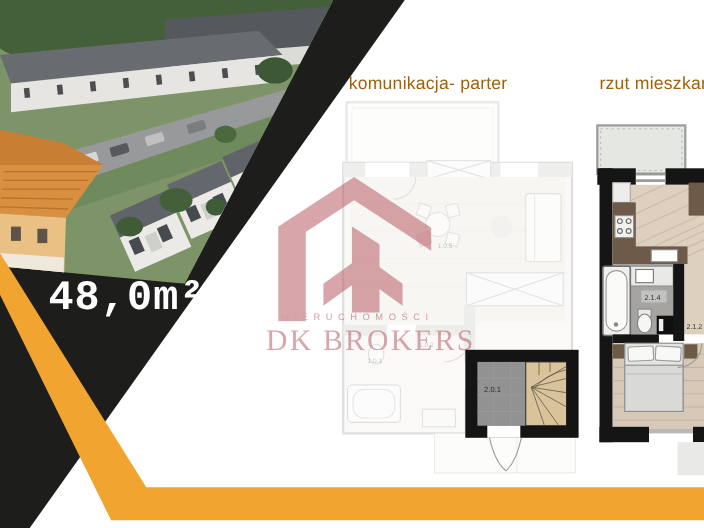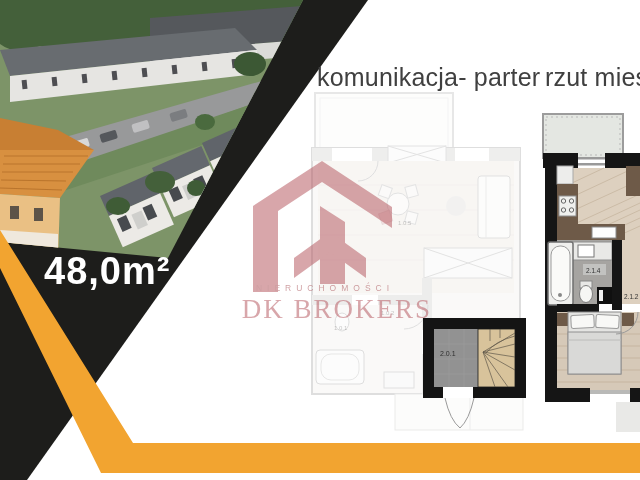--- a/index.html
+++ b/index.html
@@ -2,29 +2,29 @@
 <html><head>
 <meta charset="utf-8">
 <style>
   html,body{margin:0;padding:0;background:#888;}
   .canvas{
     position:relative;width:640px;height:480px;background:#ffffff;
     overflow:hidden;font-family:"Liberation Sans",sans-serif;
   }
   .canvas svg{position:absolute;left:0;top:0;}
   .plan-title{
-    position:absolute;top:66px;font-size:25px;line-height:22px;color:#404040;
+    position:absolute;top:66px;font-size:16px;line-height:22px;color:#a16207;
     white-space:nowrap;letter-spacing:0.2px;
   }
   #title-left{left:317px;}
   #title-right{left:545px;}
   .area-label{
     position:absolute;left:44px;top:250px;font-size:38px;font-weight:600;
     color:#ffffff;letter-spacing:1px;white-space:nowrap;
-    font-family:Liberation Sans, sans-serif;
+    font-family:Liberation Mono, monospace;
   }
   svg text{font-family:"Liberation Sans",sans-serif;}
   .brand-serif{font-family:"Liberation Serif",serif;}
 </style>
 </head>
 <body>
 
 <div class="canvas">
 
   <svg width="640" height="480" viewBox="0 0 640 480">

